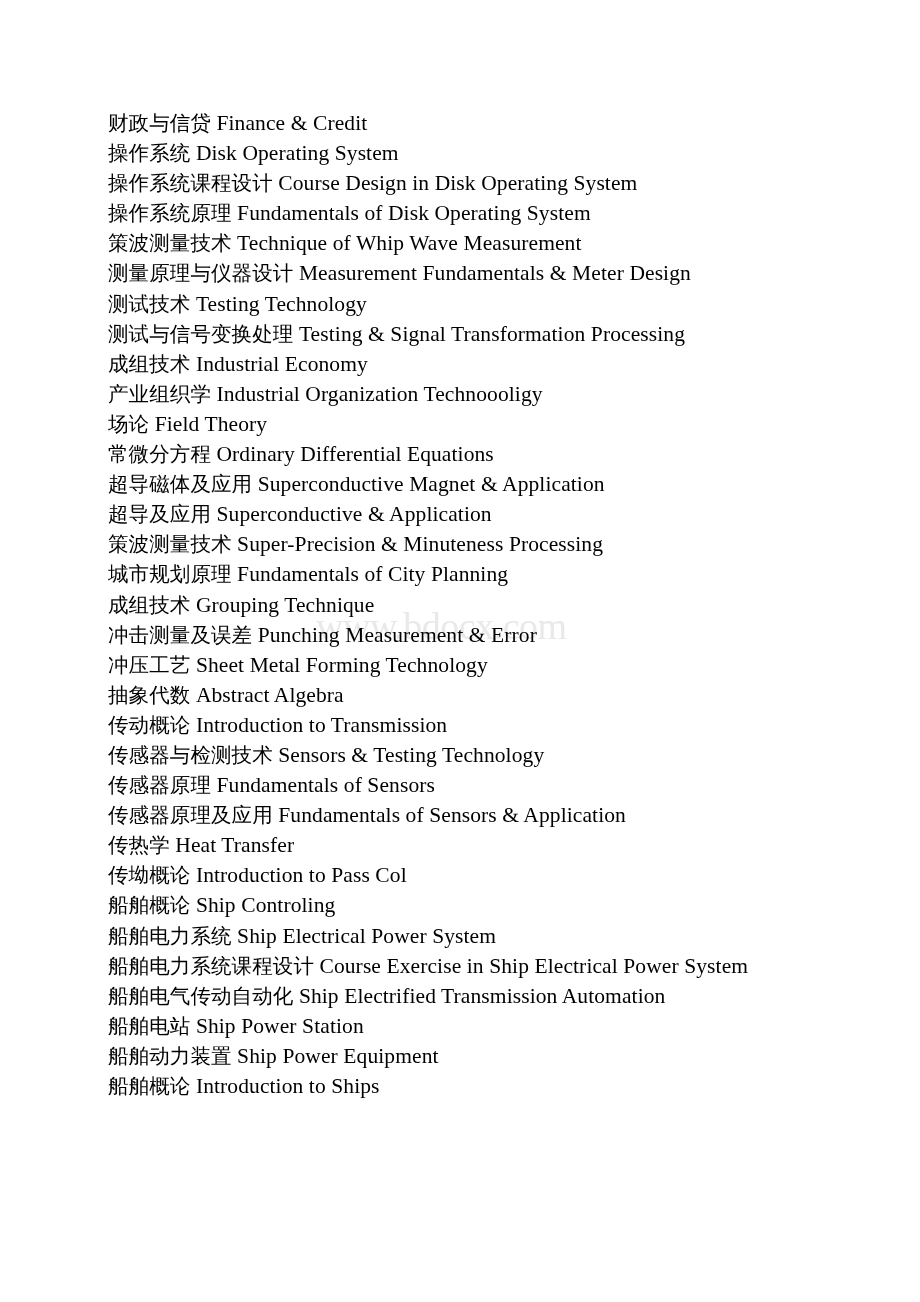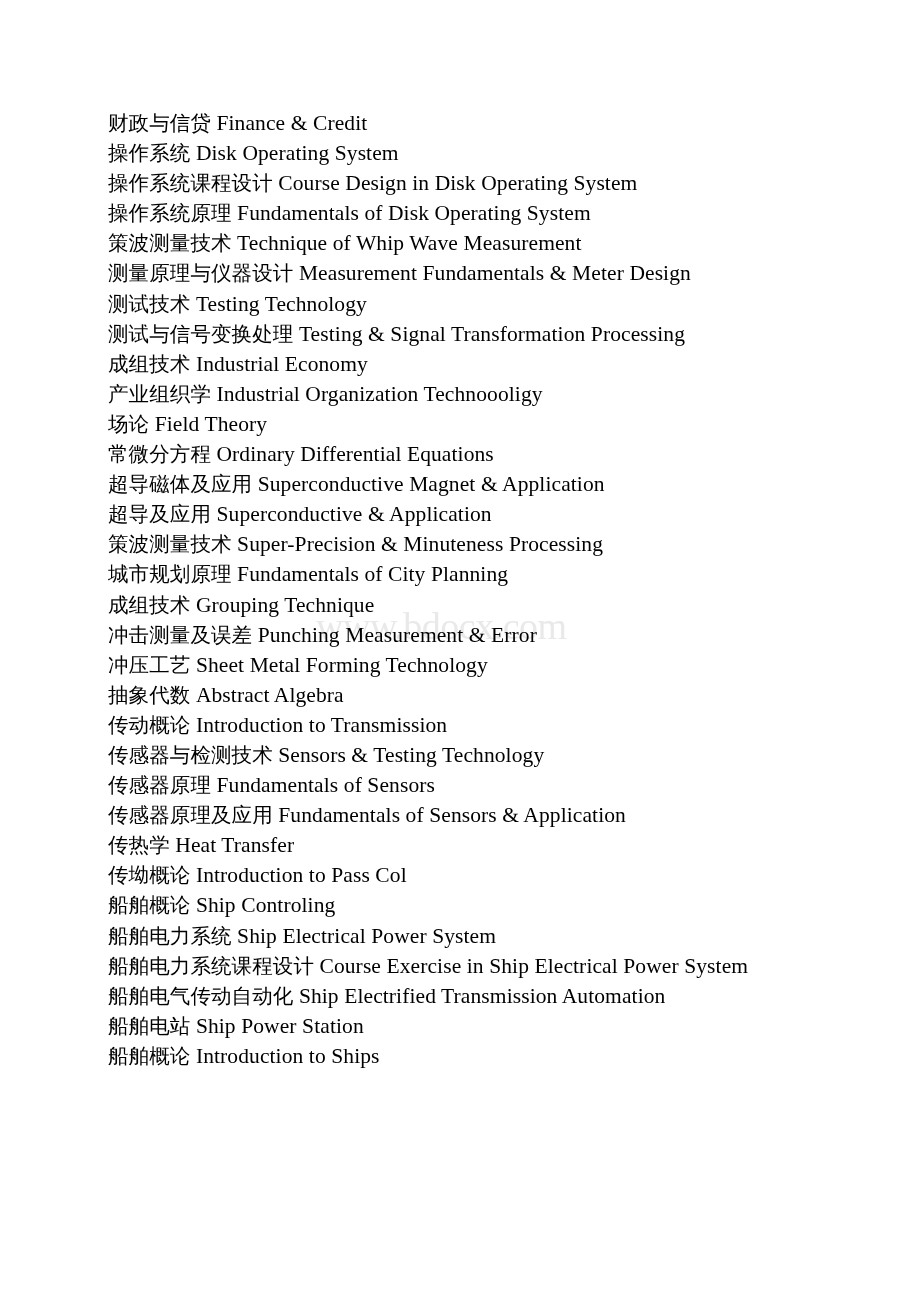--- a/index.html
+++ b/index.html
@@ -100,16 +100,17 @@
       <div class="term-line"><span class="zh">传感器与检测技术</span> <span class="en">Sensors &amp; Testing Technology</span></div>
       <div class="term-line"><span class="zh">传感器原理</span> <span class="en">Fundamentals of Sensors</span></div>
       <div class="term-line"><span class="zh">传感器原理及应用</span> <span class="en">Fundamentals of Sensors &amp; Application</span></div>
       <div class="term-line"><span class="zh">传热学</span> <span class="en">Heat Transfer</span></div>
       <div class="term-line"><span class="zh">传坳概论</span> <span class="en">Introduction to Pass Col</span></div>
       <div class="term-line"><span class="zh">船舶概论</span> <span class="en">Ship Controling</span></div>
       <div class="term-line"><span class="zh">船舶电力系统</span> <span class="en">Ship Electrical Power System</span></div>
       <div class="term-line"><span class="zh">船舶电力系统课程设计</span> <span class="en">Course Exercise in Ship Electrical Power System</span></div>
       <div class="term-line"><span class="zh">船舶电气传动自动化</span> <span class="en">Ship Electrified Transmission Automation</span></div>
       <div class="term-line"><span class="zh">船舶电站</span> <span class="en">Ship Power Station</span></div>
+      <div class="term-line"><span class="zh">船舶动力装置</span> <span class="en">Ship Power Equipment</span></div>
       <div class="term-line"><span class="zh">船舶概论</span> <span class="en">Introduction to Ships</span></div>
     </div>
 
 </div>
 
 </body></html>

